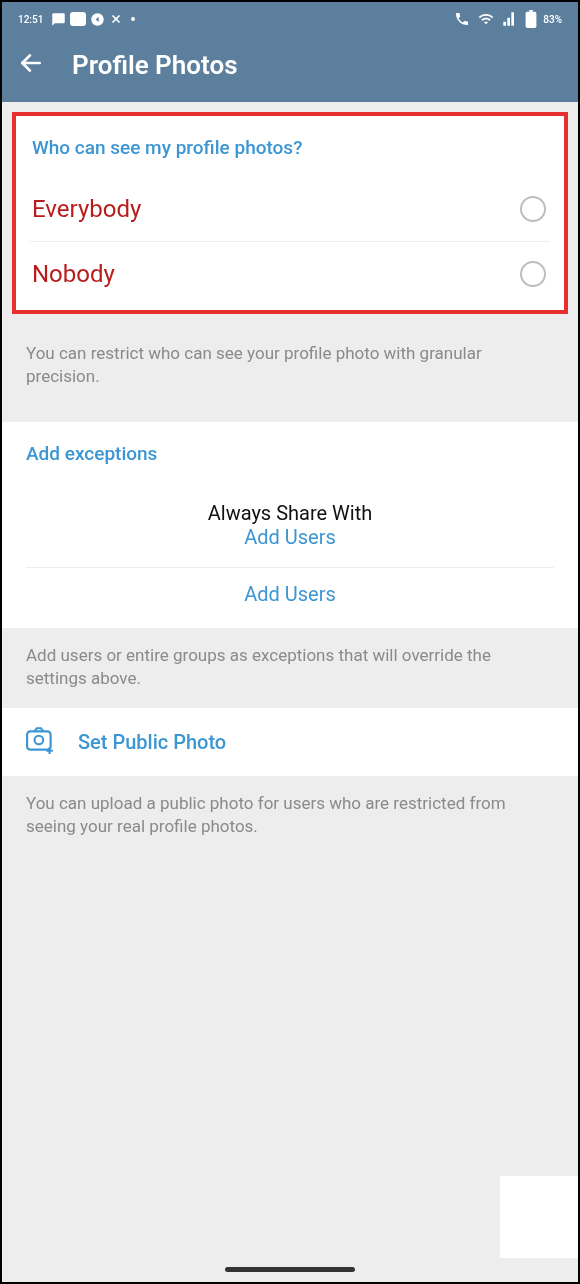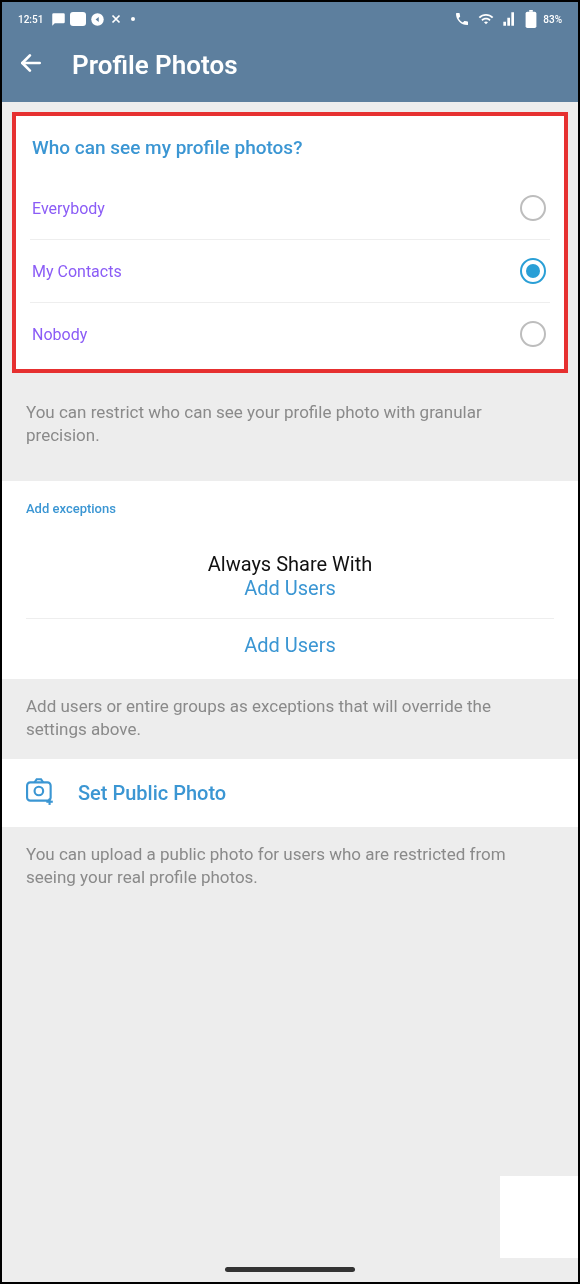--- a/index.html
+++ b/index.html
@@ -9,27 +9,27 @@
     .status-right { display: flex; align-items: center; gap: 6px; }
     .status-icons { display: flex; gap: 4px; align-items: center; }
     .status-icon-box { width: 16px; height: 14px; background: #fff; border-radius: 3px; }
     .header { background: #5d7f9e; color: #fff; display: flex; align-items: center; padding: 18px 16px 22px 16px; gap: 28px; }
     .back-arrow { cursor: pointer; }
     .header-title { font-size: 26px; font-weight: 600; }
     .highlight-box { border: 4px solid #e63030; margin: 10px 10px 12px 10px; background: #fff; padding: 12px 14px 4px 14px; }
     .section-title { color: #3b96d3; font-size: 19px; font-weight: 500; padding: 8px 2px 18px 2px; }
     .radio-row { display: flex; justify-content: space-between; align-items: center; padding: 18px 4px 18px 2px; border-bottom: 1px solid #eee; cursor: pointer; }
     .radio-row:last-child { border-bottom: none; }
-    .radio-label { font-size: 16px; color: #8b5cf6; }
+    .radio-label { font-size: 24px; color: #b91c1c; }
     .radio-circle { width: 26px; height: 26px; border: 2px solid #bdbdbd; border-radius: 50%; display: flex; align-items: center; justify-content: center; }
     .radio-circle.selected { border-color: #2a9fd6; }
     .radio-inner { width: 14px; height: 14px; background: #2a9fd6; border-radius: 50%; }
     .help-text { color: #8a8a8a; font-size: 17px; padding: 16px 24px 18px 24px; line-height: 1.35; }
     .exceptions-card { background: #fff; margin-top: 16px; padding: 20px 24px 4px 24px; }
-    .exceptions-title { color: #3b96d3; font-size: 13px; font-weight: 500; padding-bottom: 22px; }
+    .exceptions-title { color: #3b96d3; font-size: 19px; font-weight: 500; padding-bottom: 22px; }
     .exc-row { display: flex; justify-content: space-between; align-items: center; padding: 14px 0 18px 0; border-bottom: 1px solid #eee; flex-direction: column; }
     .exc-row:last-child { border-bottom: none; padding-bottom: 18px; }
     .exc-label { font-size: 20px; color: #111; }
     .exc-action { color: #3b96d3; font-size: 20px; cursor: pointer; }
     .public-card { background: #fff; margin-top: 0; display: flex; align-items: center; gap: 22px; padding: 18px 24px; cursor: pointer; }
     .camera-icon { color: #3b96d3; }
     .public-label { color: #3b96d3; font-size: 20px; font-weight: 500; }
     .spacer { flex: 1; position: relative; }
     .white-patch { position: absolute; bottom: 3px; right: 0; width: 78px; height: 82px; background: #fff; }
     .nav-bar { display: flex; justify-content: center; padding-bottom: 10px; padding-top: 6px; }
@@ -85,26 +85,20 @@
 </div>
 
 <div class="highlight-box">
   <div class="section-title">Who can see my profile photos?</div>
 
   <div class="radio-row">
     <span class="radio-label">Everybody</span>
     <span class="radio-circle"></span>
   </div>
   <div class="radio-row">
-    <span class="radio-label">My Contacts</span>
-    <span class="radio-circle selected">
-        <span class="radio-inner"></span>
-      </span>
-  </div>
-  <div class="radio-row">
     <span class="radio-label">Nobody</span>
     <span class="radio-circle"></span>
   </div>
 </div>
 
 <div class="help-text">You can restrict who can see your profile photo with granular precision.</div>
 
 <div class="exceptions-card">
   <div class="exceptions-title">Add exceptions</div>
   <div class="exc-row">

